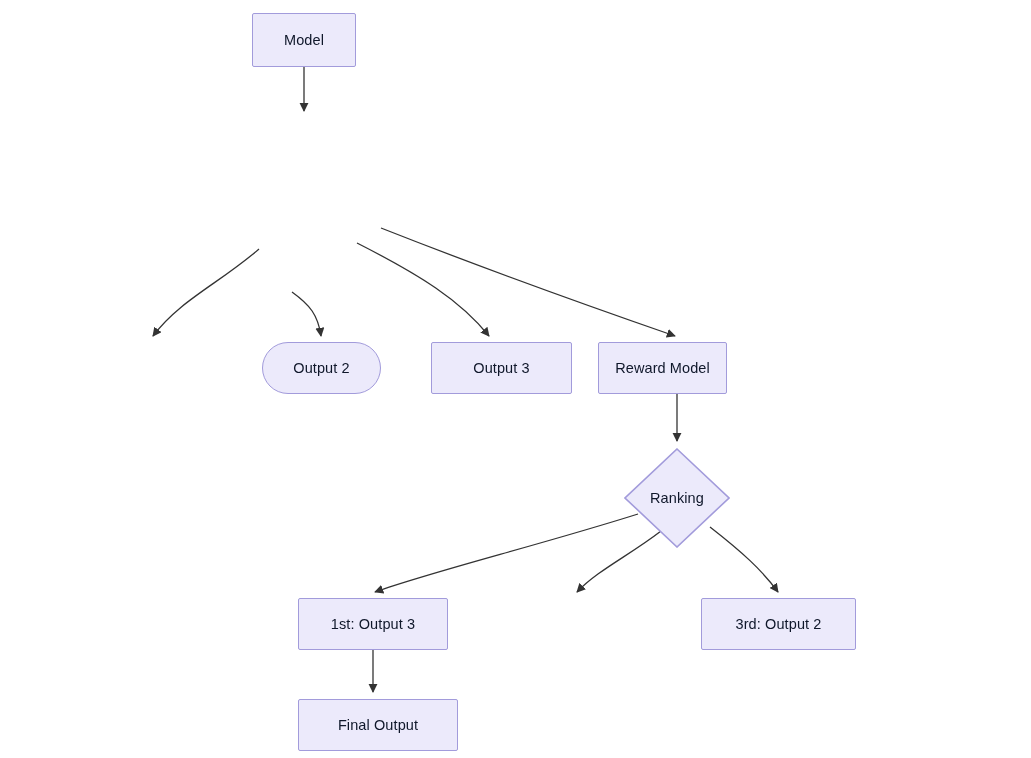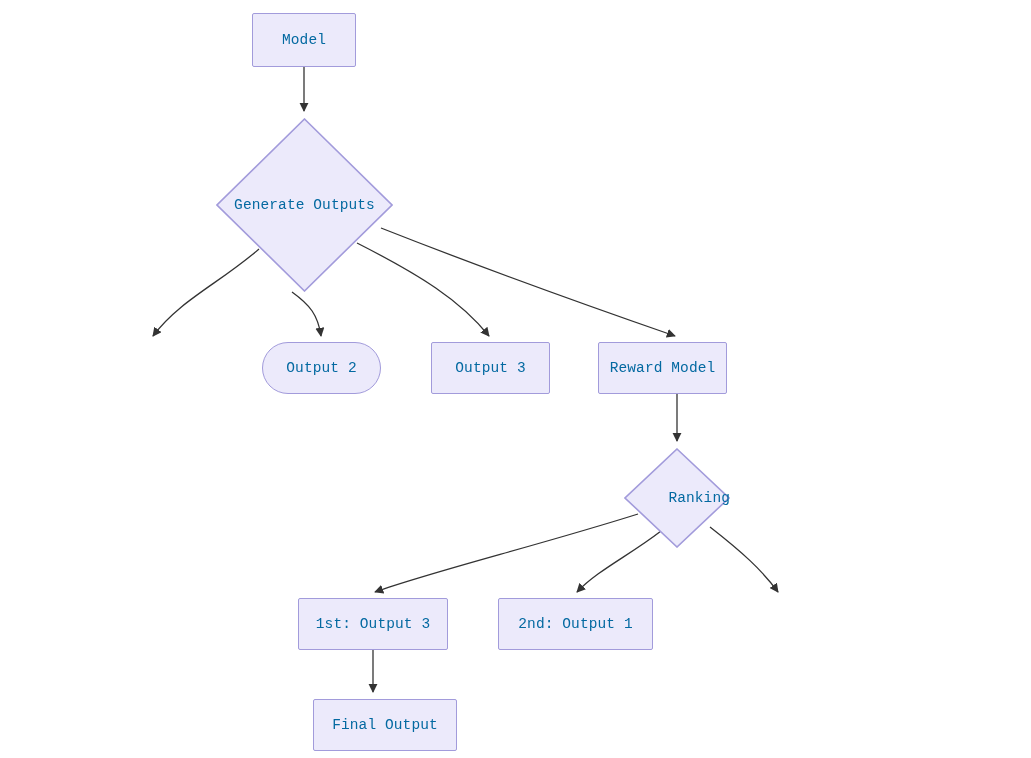--- a/index.html
+++ b/index.html
@@ -33,23 +33,23 @@
     display: flex;
     align-items: center;
     justify-content: center;
   }
   .node-rect {
     background: #ECEAFB;
     border: 1.3px solid #A29BDB;
     border-radius: 2px;
   }
   .node-label {
-    font-family: Liberation Mono, monospace;
+    font-family: Liberation Sans, sans-serif;
     font-size: 14.5px;
-    color: #0369a1;
+    color: #0f172a;
     white-space: nowrap;
     line-height: 1;
     letter-spacing: 0.1px;
   }
   .node-diamond {
     background: transparent;
     border: none;
   }
   .diamond-shape {
     position: absolute;
@@ -85,53 +85,47 @@
         <path d="M 661 531 C 630 555 598 570 577 592" fill="none" stroke="#333333" stroke-width="1.3" marker-end="url(#arrowhead)"></path>
         <path d="M 710 527 C 742 552 762 570 778 592" fill="none" stroke="#333333" stroke-width="1.3" marker-end="url(#arrowhead)"></path>
         <path d="M 373 650 L 373 692" fill="none" stroke="#333333" stroke-width="1.3" marker-end="url(#arrowhead)"></path>
       </g>
   </svg>
 
   <div class="node node-rect" style="left:252px; top:13px; width:104px; height:54px;">
     <span class="node-label">Model</span>
   </div>
 
-  <div class="node node-diamond" style="left:216px; top:118px; width:177px; height:174px;">
-    <svg class="diamond-shape" viewBox="0 0 177 174" preserveAspectRatio="none">
-      <polygon points="88.5,1 176,87 88.5,173 1,87" fill="#ECEAFB" stroke="#A29BDB" stroke-width="1.6"></polygon>
-    </svg>
-    <span class="node-label diamond-label">Generate Outputs</span>
-  </div>
 
 
   <div class="node node-rect" style="left:262px; top:342px; width:119px; height:52px;border-radius:26px;">
     <span class="node-label">Output 2</span>
   </div>
 
-  <div class="node node-rect" style="left:431px; top:342px; width:119px; height:52px;">
+  <div class="node node-rect" style="left:431px; top:342px; width:141px; height:52px;">
     <span class="node-label">Output 3</span>
   </div>
 
   <div class="node node-rect" style="left:598px; top:342px; width:129px; height:52px;">
     <span class="node-label">Reward Model</span>
   </div>
 
-  <div class="node node-diamond" style="left:624px; top:448px; width:106px; height:100px;justify-content:flex-end;">
+  <div class="node node-diamond" style="left:624px; top:448px; width:106px; height:100px;">
     <svg class="diamond-shape" viewBox="0 0 106 100" preserveAspectRatio="none">
       <polygon points="53,1 105,50 53,99 1,50" fill="#ECEAFB" stroke="#A29BDB" stroke-width="1.6"></polygon>
     </svg>
     <span class="node-label diamond-label">Ranking</span>
   </div>
 
   <div class="node node-rect" style="left:298px; top:598px; width:150px; height:52px;">
     <span class="node-label">1st: Output 3</span>
   </div>
 
-  <div class="node node-rect" style="left:498px; top:598px; width:155px; height:52px;">
-    <span class="node-label">2nd: Output 1</span>
+
+  <div class="node node-rect" style="left:701px; top:598px; width:155px; height:52px;">
+    <span class="node-label">3rd: Output 2</span>
   </div>
 
-
-  <div class="node node-rect" style="left:313px; top:699px; width:144px; height:52px;">
+  <div class="node node-rect" style="left:298px; top:699px; width:160px; height:52px;">
     <span class="node-label">Final Output</span>
   </div>
 
 </div>
 
 </body></html>

